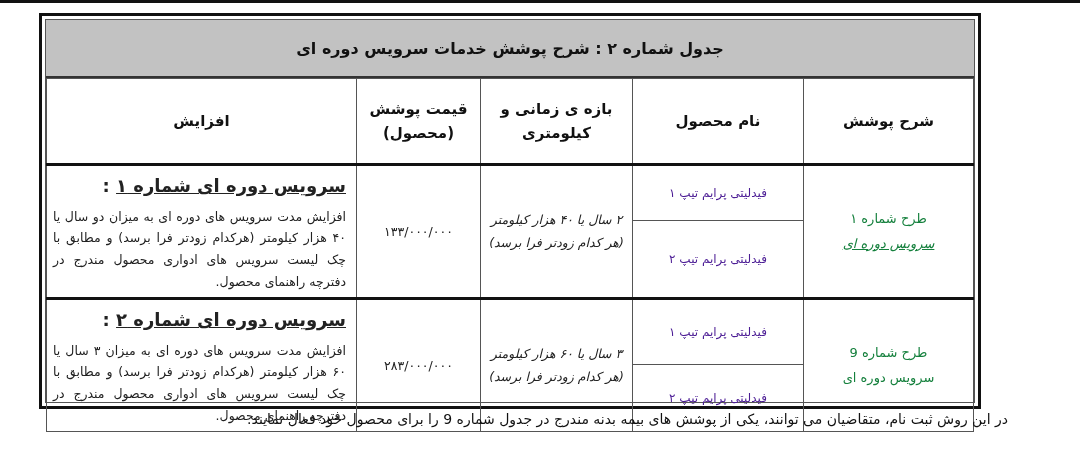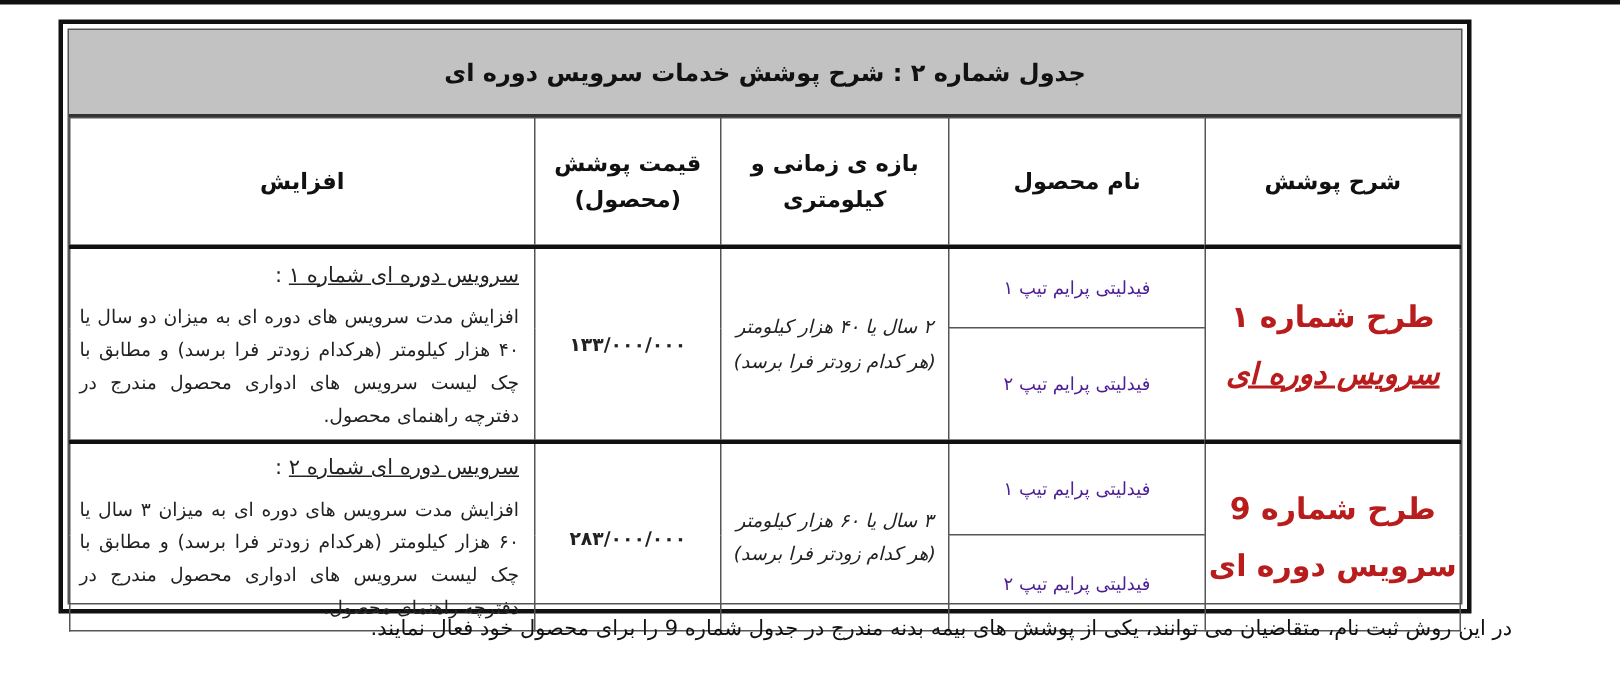--- a/index.html
+++ b/index.html
@@ -11,27 +11,27 @@
   .frame-inner { position: absolute; left: 3px; top: 3px; right: 3px; bottom: 3px;
                  border: 1px solid #555; }
   .title-bar { position: absolute; left: 0; top: 0; right: 0; height: 56px; background: #c2c2c2;
                border-bottom: 2px solid #333; display: flex; align-items: center; justify-content: center;
                direction: rtl; font-weight: bold; font-size: 16px; color: #111; }
   table { position: absolute; left: 0; top: 58px; width: 100%; border-collapse: collapse;
           direction: rtl; table-layout: fixed; }
   td, th { border: 1px solid #555; text-align: center; vertical-align: middle; padding: 0; }
   th { font-weight: bold; font-size: 15px; height: 84px; line-height: 1.6; color: #111; }
   .row-sep td { border-top: 3px solid #111; }
-  .coverage-cell { font-weight: bold; font-size: 20px; line-height: 1.9; color: #b91c1c; }
+  .coverage-cell { font-weight: normal; font-size: 13px; line-height: 1.9; color: #15803d; }
   .coverage-cell .ul { text-decoration: underline; font-style: italic; }
   .product-cell { font-size: 12px; color: #4c1d95; height: 52px; }
   .range-cell { font-size: 12.5px; line-height: 1.8; color: #222; font-style: italic; }
-  .price-cell { font-size: 12.5px; color: #222; letter-spacing: 1px; font-weight: bold; }
+  .price-cell { font-size: 12.5px; color: #222; letter-spacing: 1px; }
   .desc-cell { text-align: right; padding: 4px 10px 4px 6px; font-size: 12.5px; line-height: 1.75; color: #222; }
-  .desc-head { font-weight: normal; font-size: 14px; margin-bottom: 4px; }
+  .desc-head { font-weight: bold; font-size: 18px; margin-bottom: 4px; }
   .desc-head .ul { text-decoration: underline; }
   .desc-body { text-align: justify; text-align-last: right; }
   .caption { position: absolute; top: 411px; right: 72px; direction: rtl; font-size: 14px; color: #111; }
 </style>
 </head>
 <body>
 
 <div class="topline"></div>
 
 <div class="frame">

